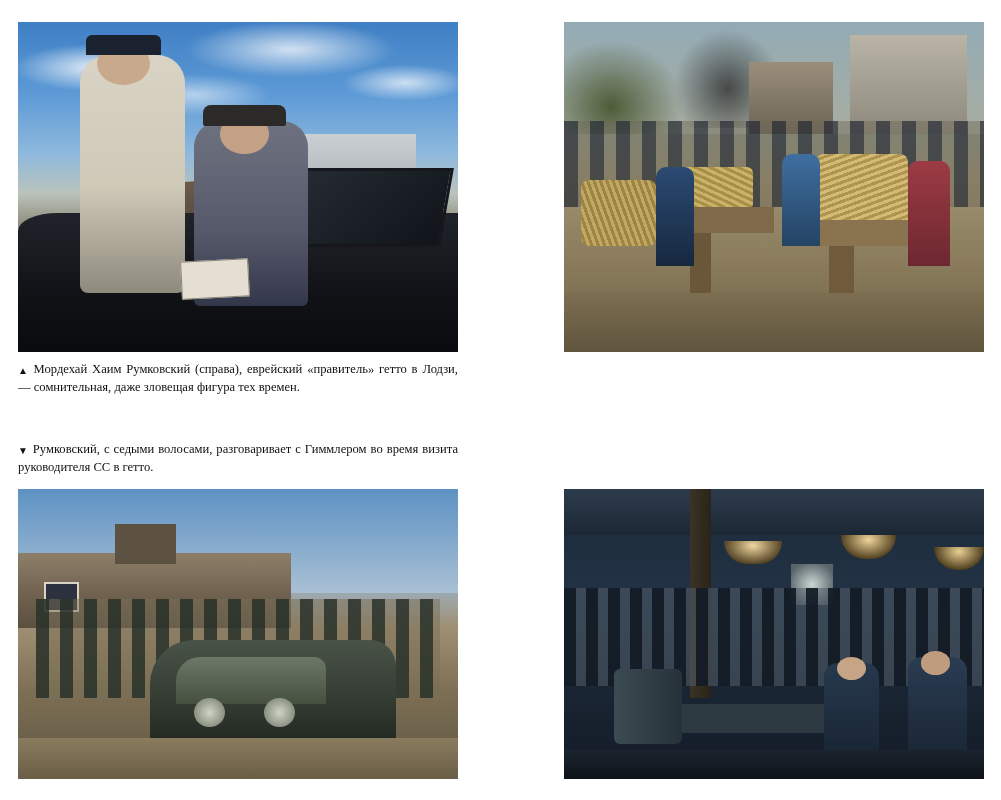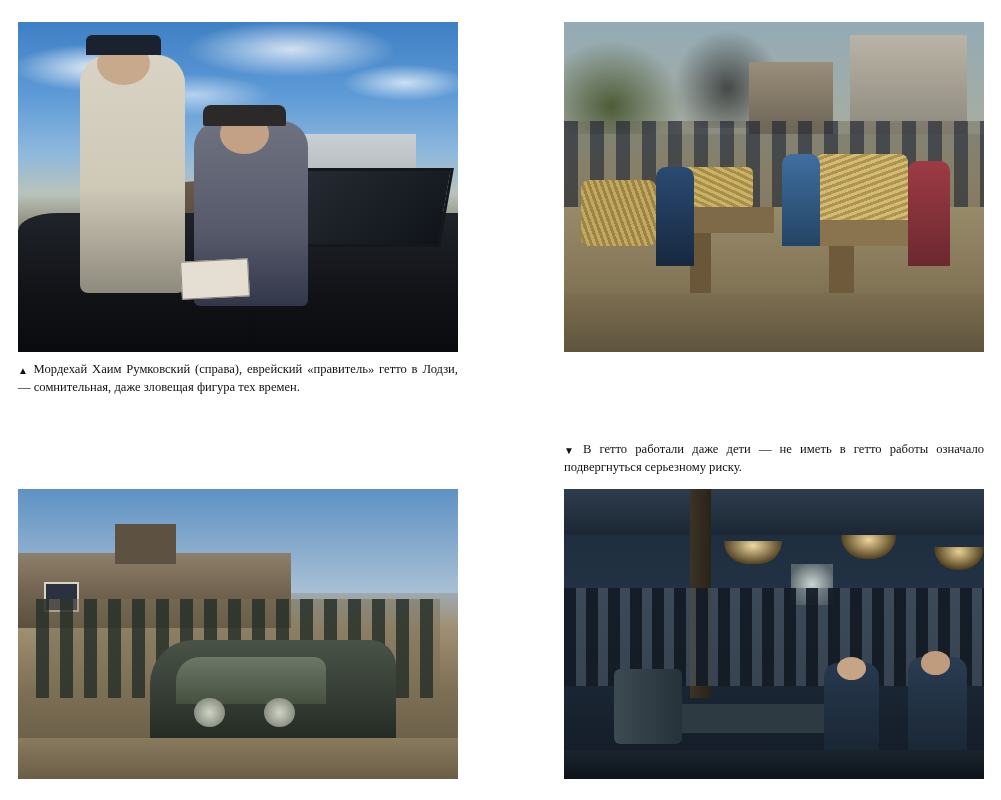--- a/index.html
+++ b/index.html
@@ -366,38 +366,38 @@
     <div class="table-l-leg"></div>
     <div class="table-r"></div>
     <div class="table-r-leg"></div>
     <div class="worker-blue"></div>
     <div class="worker-blue2"></div>
     <div class="worker-red"></div>
     <div class="ground2"></div>
   </div>
 
 
+  <div class="caption block" id="caption-himmler-visit">
+    <span class="marker">▼</span><span class="cap-text">Румковский, с седыми волосами, разговаривает с Гиммлером во время визита руководителя СС в гетто.</span>
+  </div>
 
   <div class="photo" id="photo-himmler-visit">
     <div class="sky3"></div>
     <div class="barrack"></div>
     <div class="tower"></div>
     <div class="window"></div>
     <div class="crowd3"></div>
     <div class="car3"></div>
     <div class="car3-hood"></div>
     <div class="headlight-l"></div>
     <div class="headlight-r"></div>
     <div class="plate"></div>
     <div class="ground3"></div>
   </div>
 
-  <div class="caption block" id="caption-children-working">
-    <span class="marker">▼</span><span class="cap-text">В гетто работали даже дети — не иметь в гетто работы означало подвергнуться серьезному риску.</span>
-  </div>
 
   <div class="photo" id="photo-children-working">
     <div class="rafter"></div>
     <div class="lamp1"></div>
     <div class="lamp2"></div>
     <div class="lamp3"></div>
     <div class="window4"></div>
     <div class="post"></div>
     <div class="crowd4"></div>
     <div class="barrel"></div>

